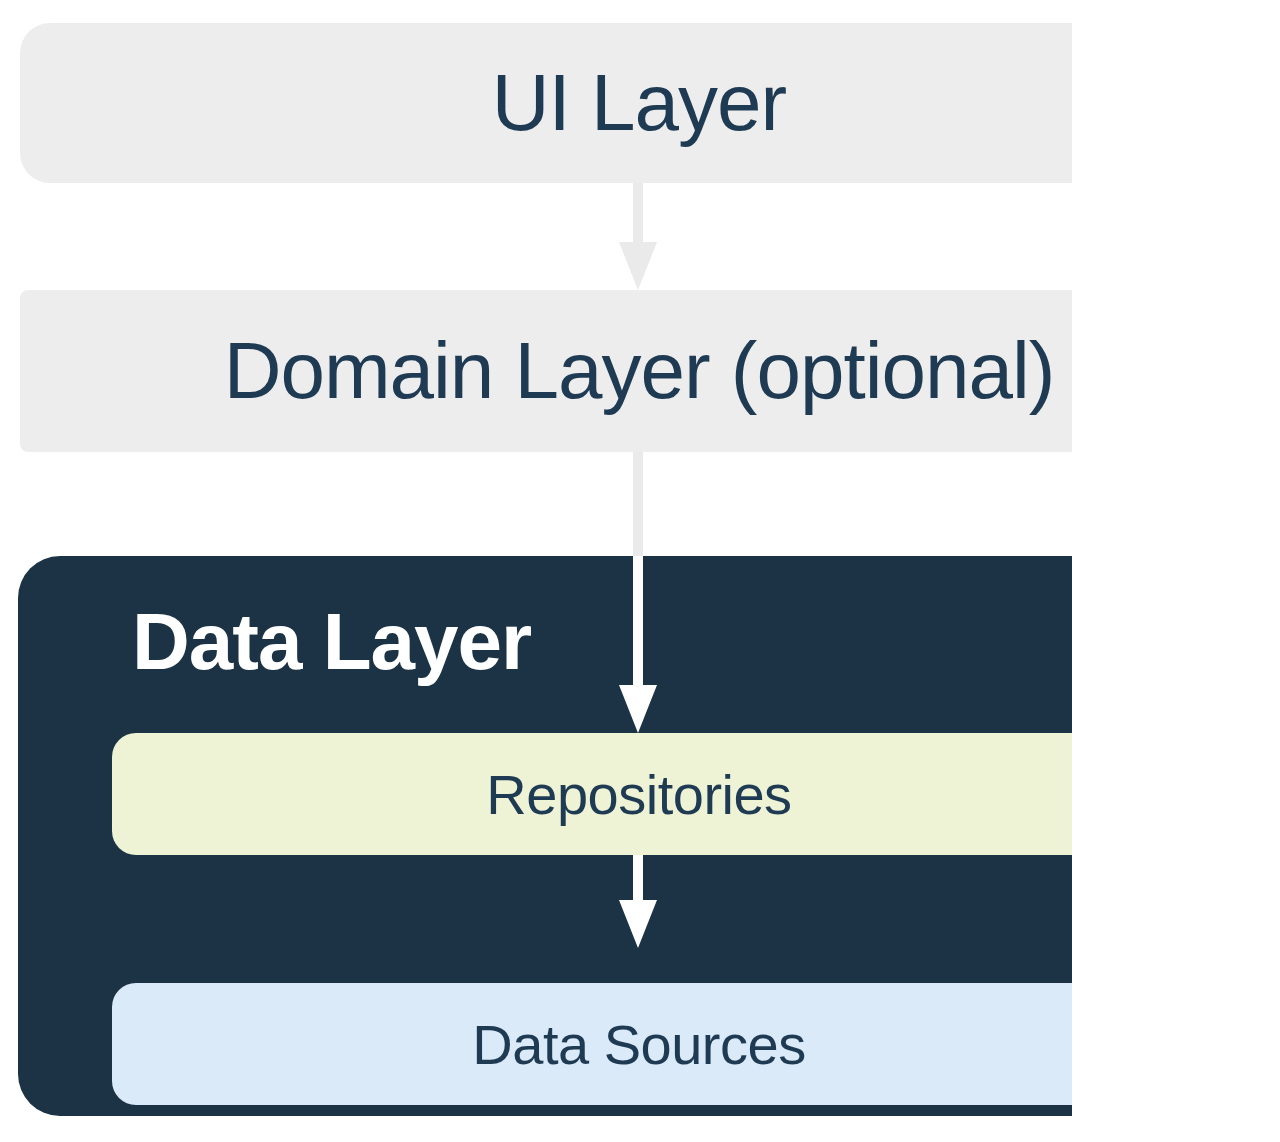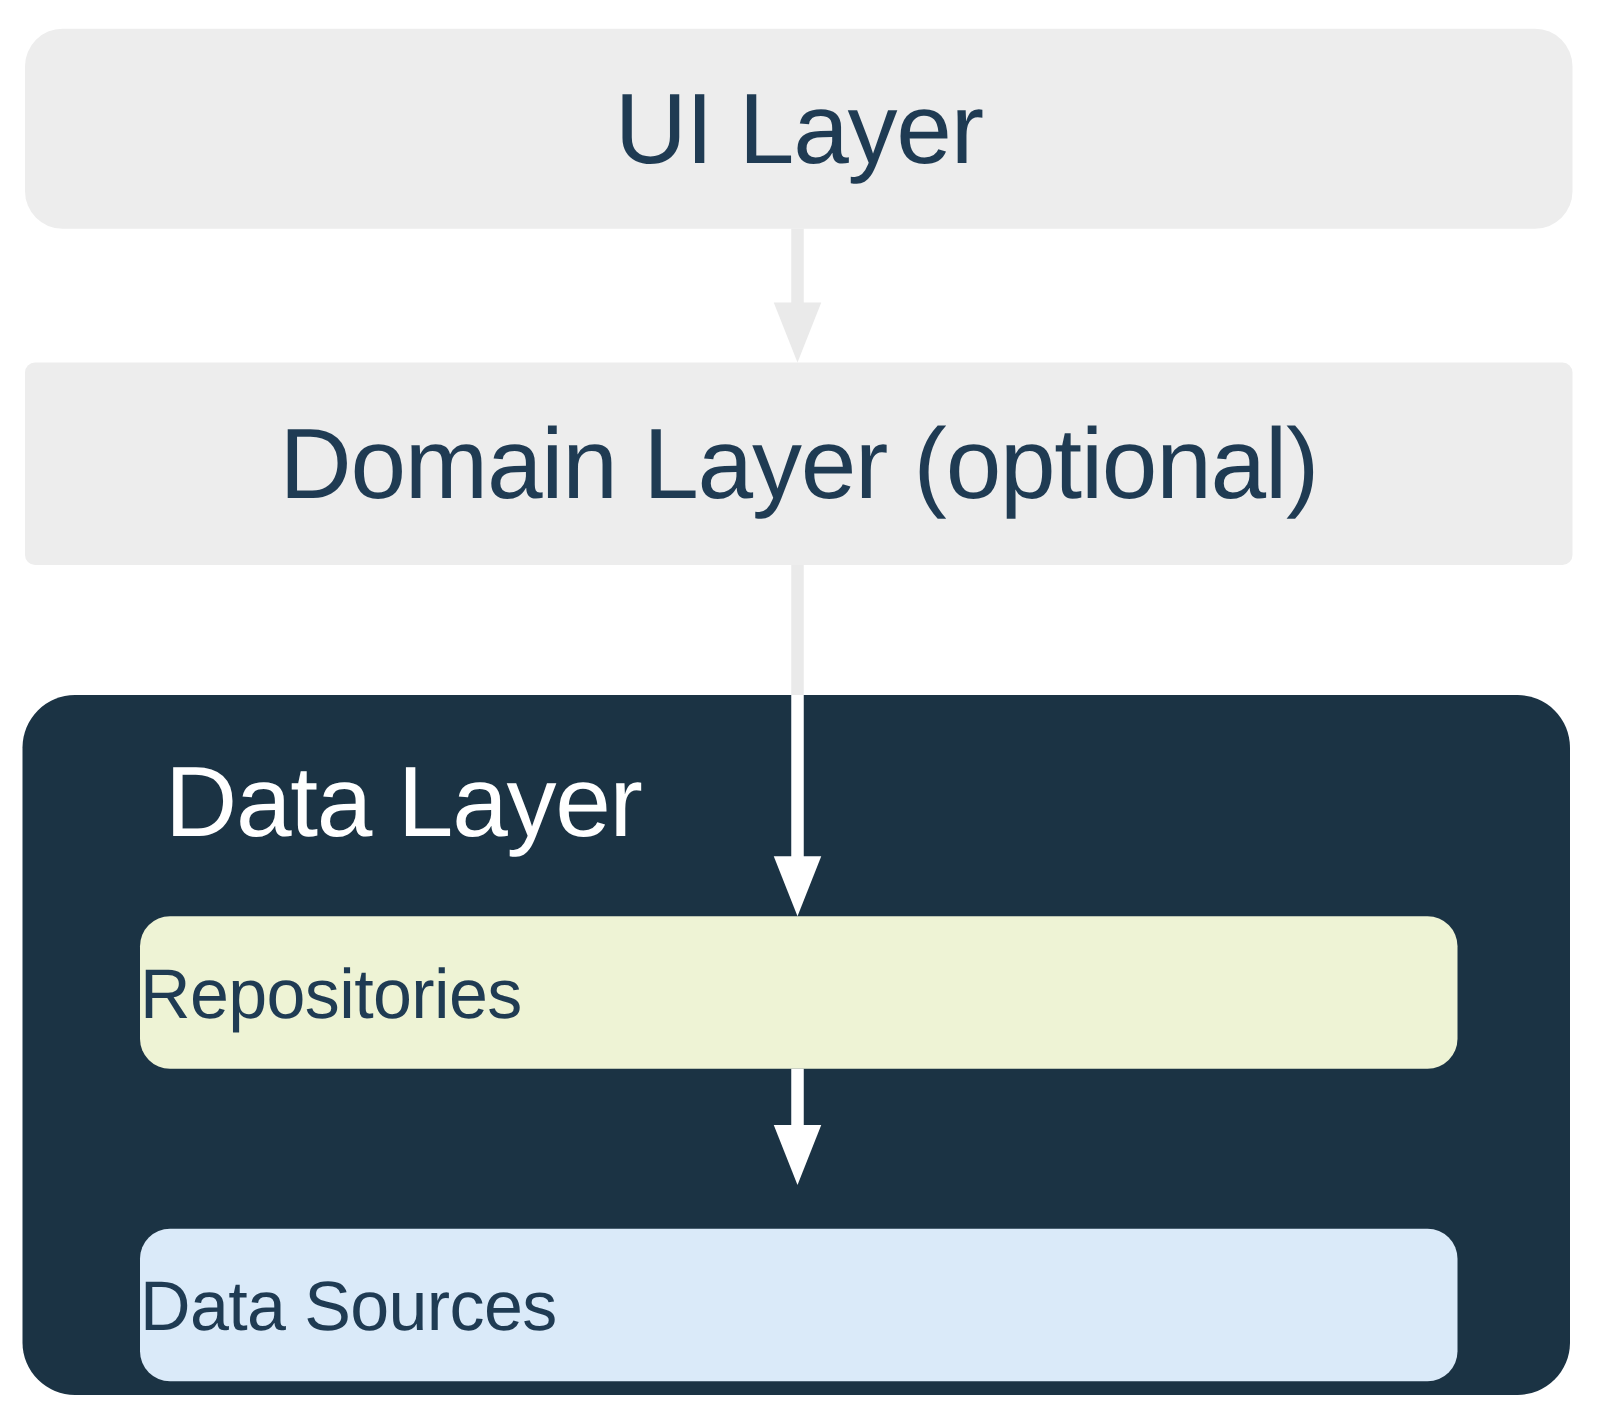--- a/index.html
+++ b/index.html
@@ -3,21 +3,21 @@
 <meta charset="utf-8">
 <style>
   html, body {
     margin: 0;
     padding: 0;
     background: var(--background, #ffffff);
     font-family: "Liberation Sans", sans-serif;
   }
   .canvas {
     position: relative;
-    width: 1280px;
+    width: 1072px;
     height: 1142px;
     background: var(--background, #ffffff);
     overflow: hidden;
   }
 
   
   .layer-box {
     position: absolute;
     display: flex;
     align-items: center;
@@ -48,33 +48,34 @@
     left: 18px; top: 556px;
     width: 1238px; height: 560px;
     border-radius: 42px;
     background: var(--data-layer-bg);
   }
   .data-layer-title {
     position: absolute;
     left: 132px; top: 598px;
     color: var(--data-layer-text);
     font-size: 80px;
-    font-weight: 400;
+    font-weight: 700;
     letter-spacing: -1px;
     line-height: 1.1;
     white-space: nowrap;
   }
   .inner-box {
     position: absolute;
     left: 112px;
     width: 1054px;
     height: 122px;
     border-radius: 24px;
     display: flex;
     align-items: center;
+    justify-content: center;
   }
   .inner-box .label {
     color: var(--layer-text);
     font-size: 56px;
     font-weight: 400;
     letter-spacing: -0.5px;
     white-space: nowrap;
   }
   .box-repositories { top: 733px; background: var(--repositories-bg); }
   .box-data-sources { top: 948px; background: var(--data-sources-bg); margin-top: 35px; }

